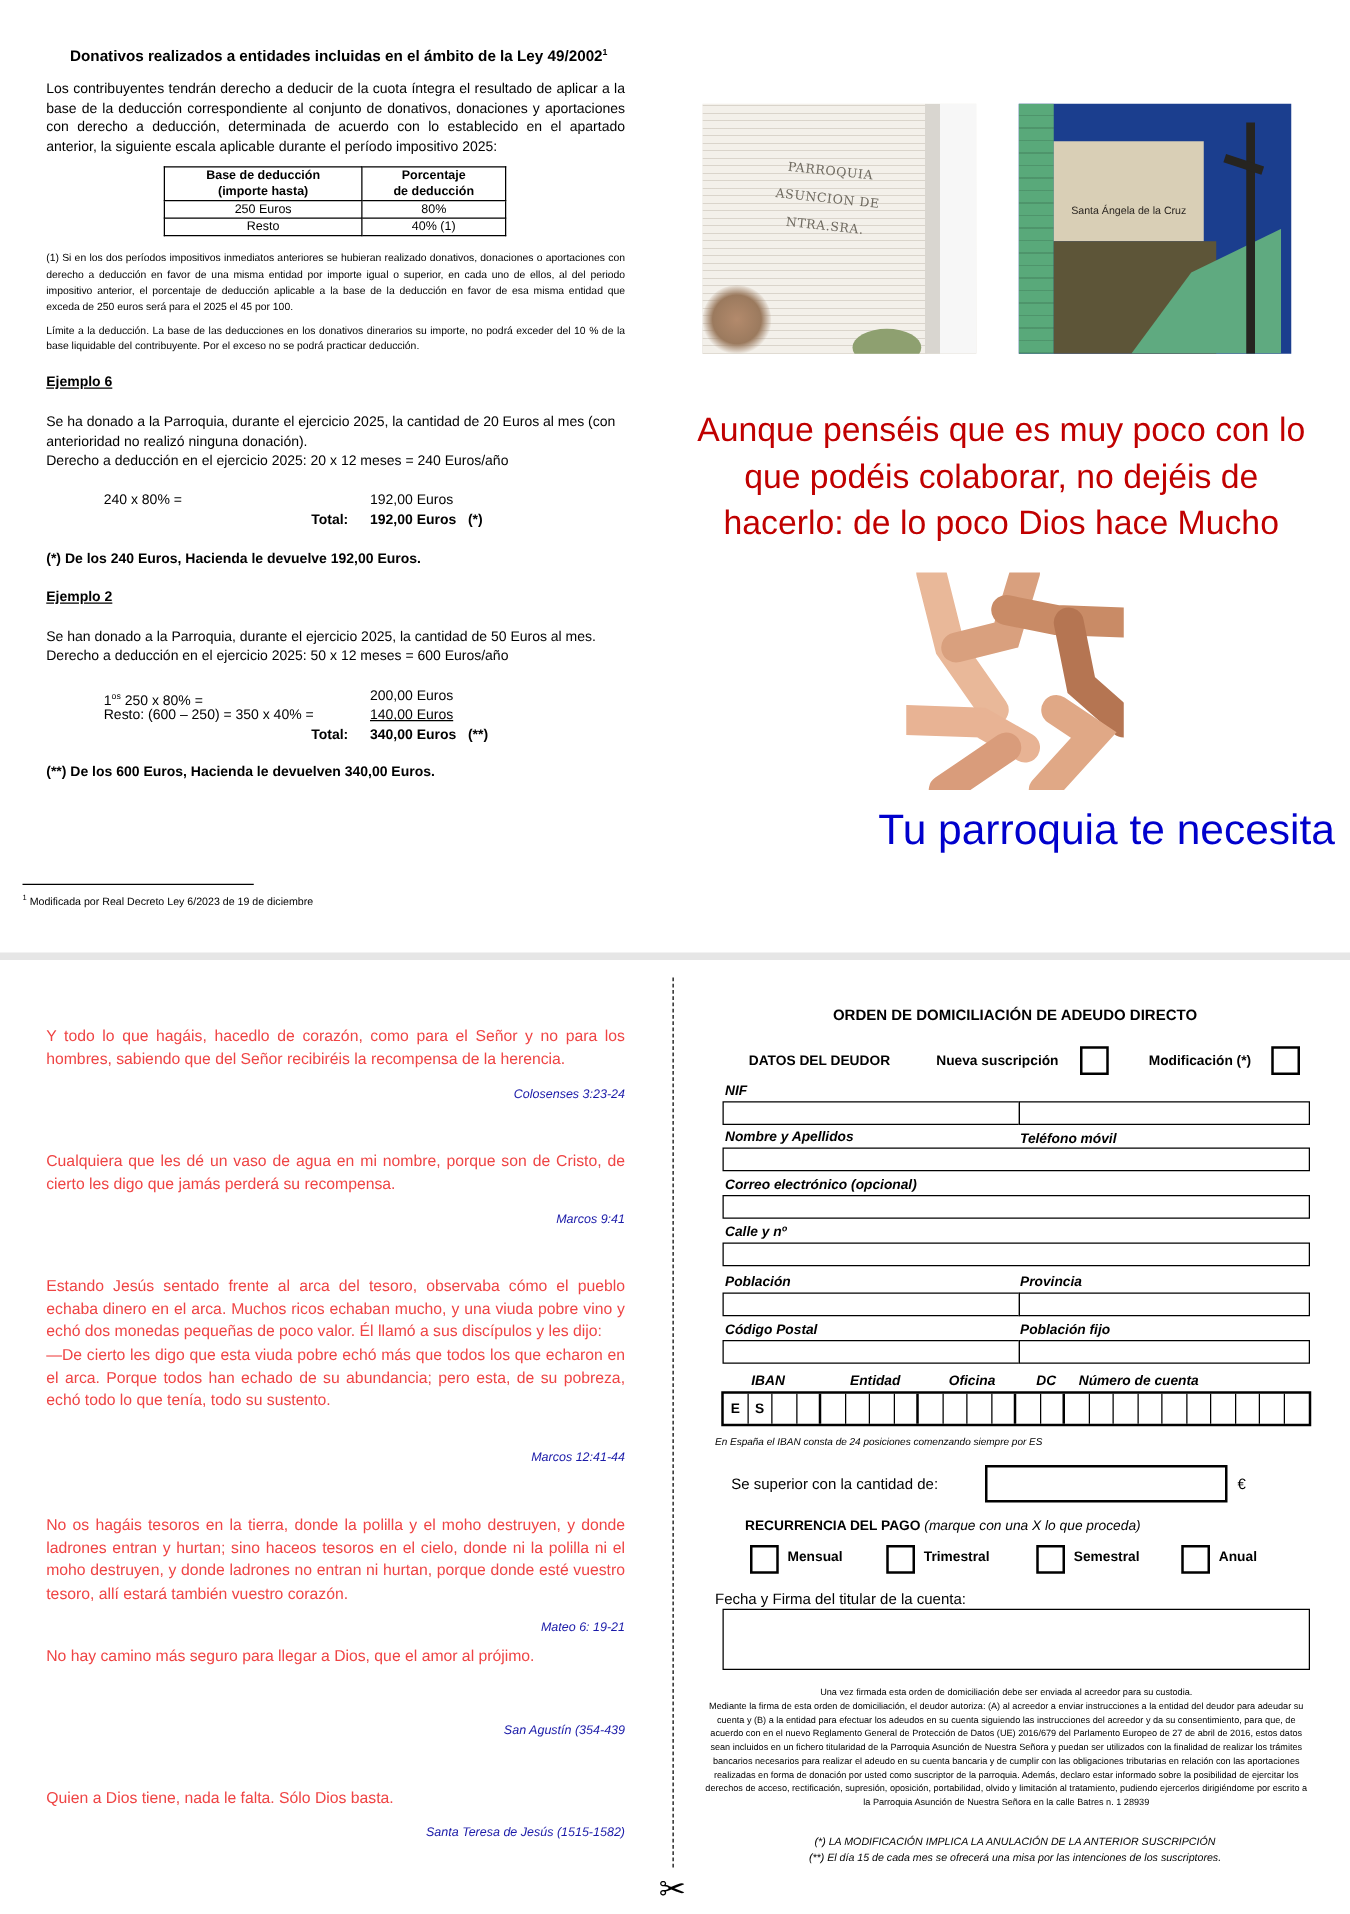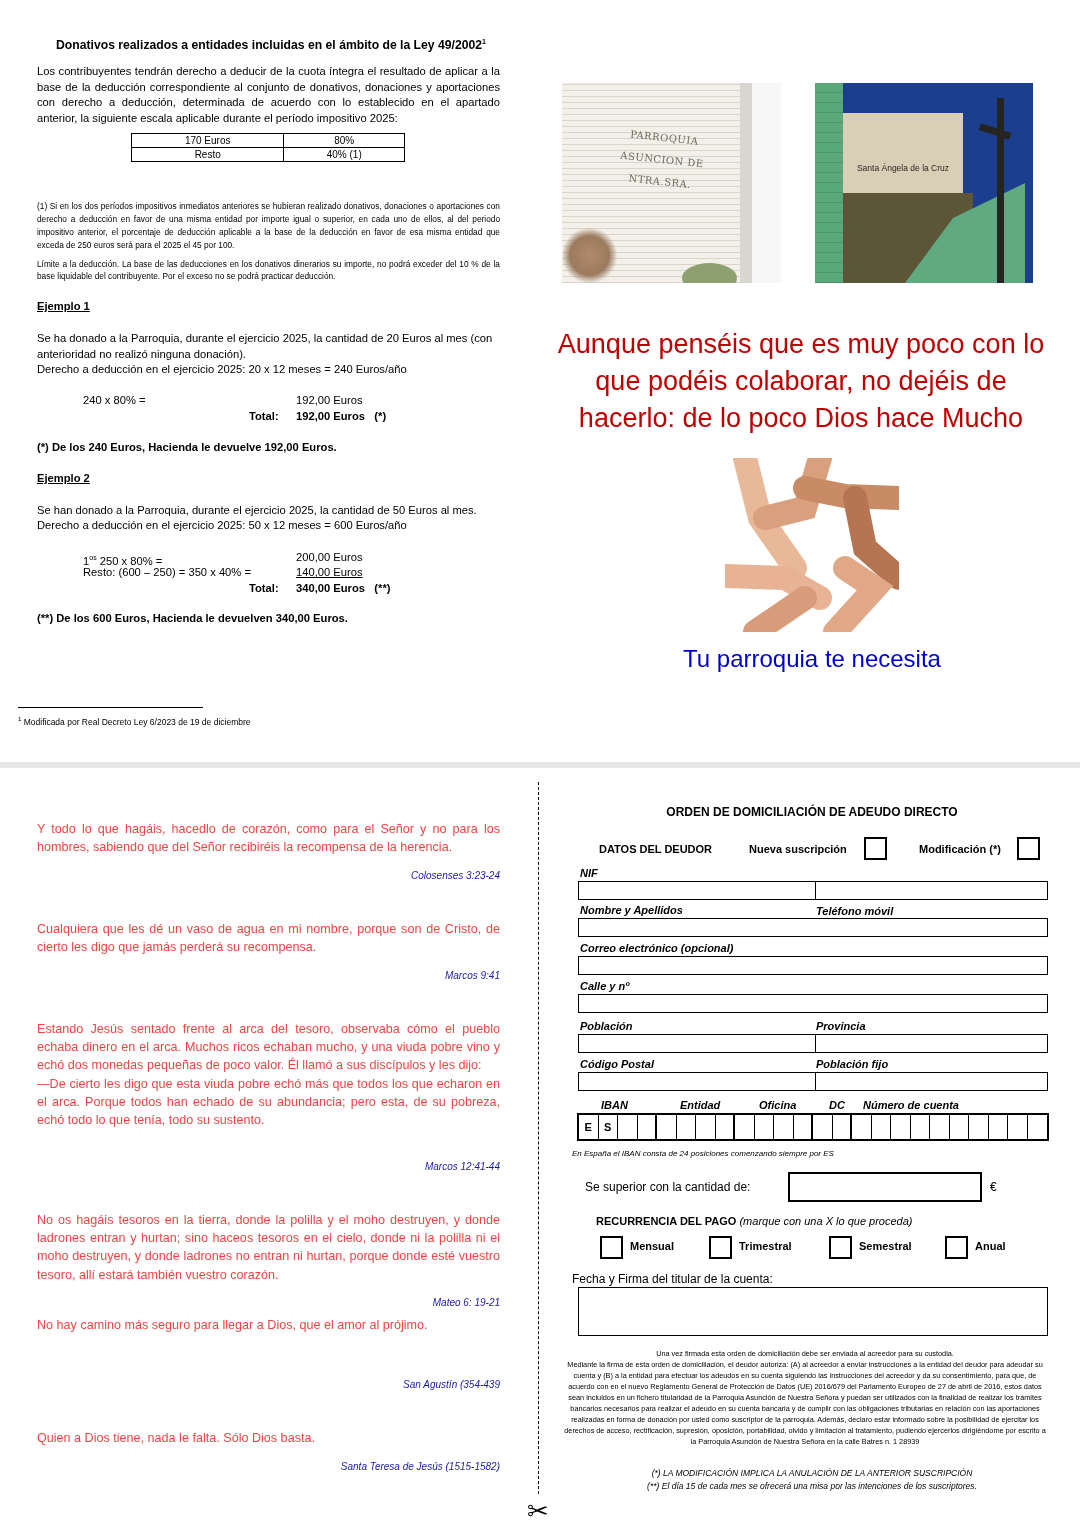--- a/index.html
+++ b/index.html
@@ -45,21 +45,21 @@
     background-image: repeating-linear-gradient(0deg, rgba(0,0,0,.12) 0 1px, transparent 1px 10px); }
   .photo2 .facade { position: absolute; left: 28px; top: 30px; width: 120px; height: 80px; background: #d9cfb6; }
   .photo2 .under { position: absolute; left: 28px; top: 110px; width: 130px; height: 90px; background: #5d5538; }
   .photo2 .wall-r { position: absolute; left: 90px; top: 100px; width: 120px; height: 100px; background: #5faa80; clip-path: polygon(40% 35%, 100% 0, 100% 100%, 0 100%); }
   .photo2 .cross-v { position: absolute; left: 182px; top: 15px; width: 7px; height: 185px; background: #262420; }
   .photo2 .cross-h { position: absolute; left: 164px; top: 45px; width: 32px; height: 7px; background: #262420; transform: rotate(18deg); }
   .photo2 .sign { position: absolute; left: 28px; top: 80px; width: 120px; text-align: center; font-size: 8.5px; color: #2a2520; }
 
   .slogan { left: 556px; top: 326px; width: 490px; text-align: center; color: #c00000; font-size: 27px; line-height: 37px; }
   .hands { position: absolute; left: 725px; top: 458px; width: 174px; height: 174px; }
-  .tagline { left: 556px; top: 645px; width: 512px; text-align: center; color: #0000cc; font-size: 24px; }
+  .tagline { left: 556px; top: 645px; width: 512px; text-align: right; color: #0000cc; font-size: 34px; }
 
   .page-gap { left: 0; top: 762px; width: 1080px; height: 6px; background: #e6e6e6; }
 
   
   .cutline { left: 538px; top: 782px; height: 712px; border-left: 1.6px dashed #000; }
   .scissors { left: 527px; top: 1496px; font-size: 26px; line-height: 30px; }
 
   .quote { position: absolute; left: 37px; width: 463px; color: #ef4444; font-size: 12.6px; line-height: 18.2px; text-align: justify; }
   .cite { position: absolute; right: 580px; color: #1a1aa8; font-style: italic; font-size: 10px; text-align: right; white-space: nowrap; }
 
@@ -87,35 +87,39 @@
   .foot-notes { left: 562px; top: 1467px; width: 500px; text-align: center; font-size: 8.5px; font-weight: normal; font-style: italic; line-height: 13px; }
 </style>
 </head>
 <body>
 
 <div class="abs doc-title"><span>Donativos realizados a entidades incluidas en el ámbito de la Ley 49/2002</span><sup>1</sup></div>
 <div class="abs intro">Los contribuyentes tendrán derecho a deducir de la cuota íntegra el resultado de aplicar a la base de la deducción correspondiente al conjunto de donativos, donaciones y aportaciones con derecho a deducción, determinada de acuerdo con lo establecido en el apartado anterior, la siguiente escala aplicable durante el período impositivo 2025:</div>
 
 <table class="ded">
   <tbody>
+      <tr>
+    <th class="c1"><span>Base de deducción</span><br><span>(importe hasta)</span></th>
+    <th><span>Porcentaje</span><br><span>de deducción</span></th>
+  </tr>
   <tr>
-    <td>170 Euros</td>
+    <td>250 Euros</td>
     <td>80%</td>
   </tr>
   <tr>
     <td>Resto</td>
     <td>40% (1)</td>
   </tr>
 </tbody>
   </table>
 
 <div class="abs note1">(1) Si en los dos períodos impositivos inmediatos anteriores se hubieran realizado donativos, donaciones o aportaciones con derecho a deducción en favor de una misma entidad por importe igual o superior, en cada uno de ellos, al del periodo impositivo anterior, el porcentaje de deducción aplicable a la base de la deducción en favor de esa misma entidad que exceda de 250 euros será para el 2025 el 45 por 100.</div>
 <div class="abs note2">Límite a la deducción. La base de las deducciones en los donativos dinerarios su importe, no podrá exceder del 10 % de la base liquidable del contribuyente. Por el exceso no se podrá practicar deducción.</div>
 
-<div class="abs ex-h" style="top:300px">Ejemplo 1</div>
+<div class="abs ex-h" style="top:300px">Ejemplo 6</div>
 <div class="abs ex-p" style="top:331px; width:465px">Se ha donado a la Parroquia, durante el ejercicio 2025, la cantidad de 20 Euros al mes (con anterioridad no realizó ninguna donación).</div>
 <div class="abs ex-p" style="top:362px">Derecho a deducción en el ejercicio 2025:  20 x 12 meses = 240 Euros/año</div>
 <div class="calc">
   <div class="calc-row" style="left:83px; top:393px">240 x 80% =</div>
   <div class="calc-row" style="left:296px; top:393px">192,00 Euros</div>
   <div class="calc-row bold" style="left:249px; top:409px">Total:</div>
   <div class="calc-row bold" style="left:296px; top:409px; white-space:pre">192,00 Euros   (*)</div>
 </div>
 <div class="abs concl" style="top:441px">(*)  De los 240 Euros, Hacienda le devuelve 192,00 Euros.</div>
 

